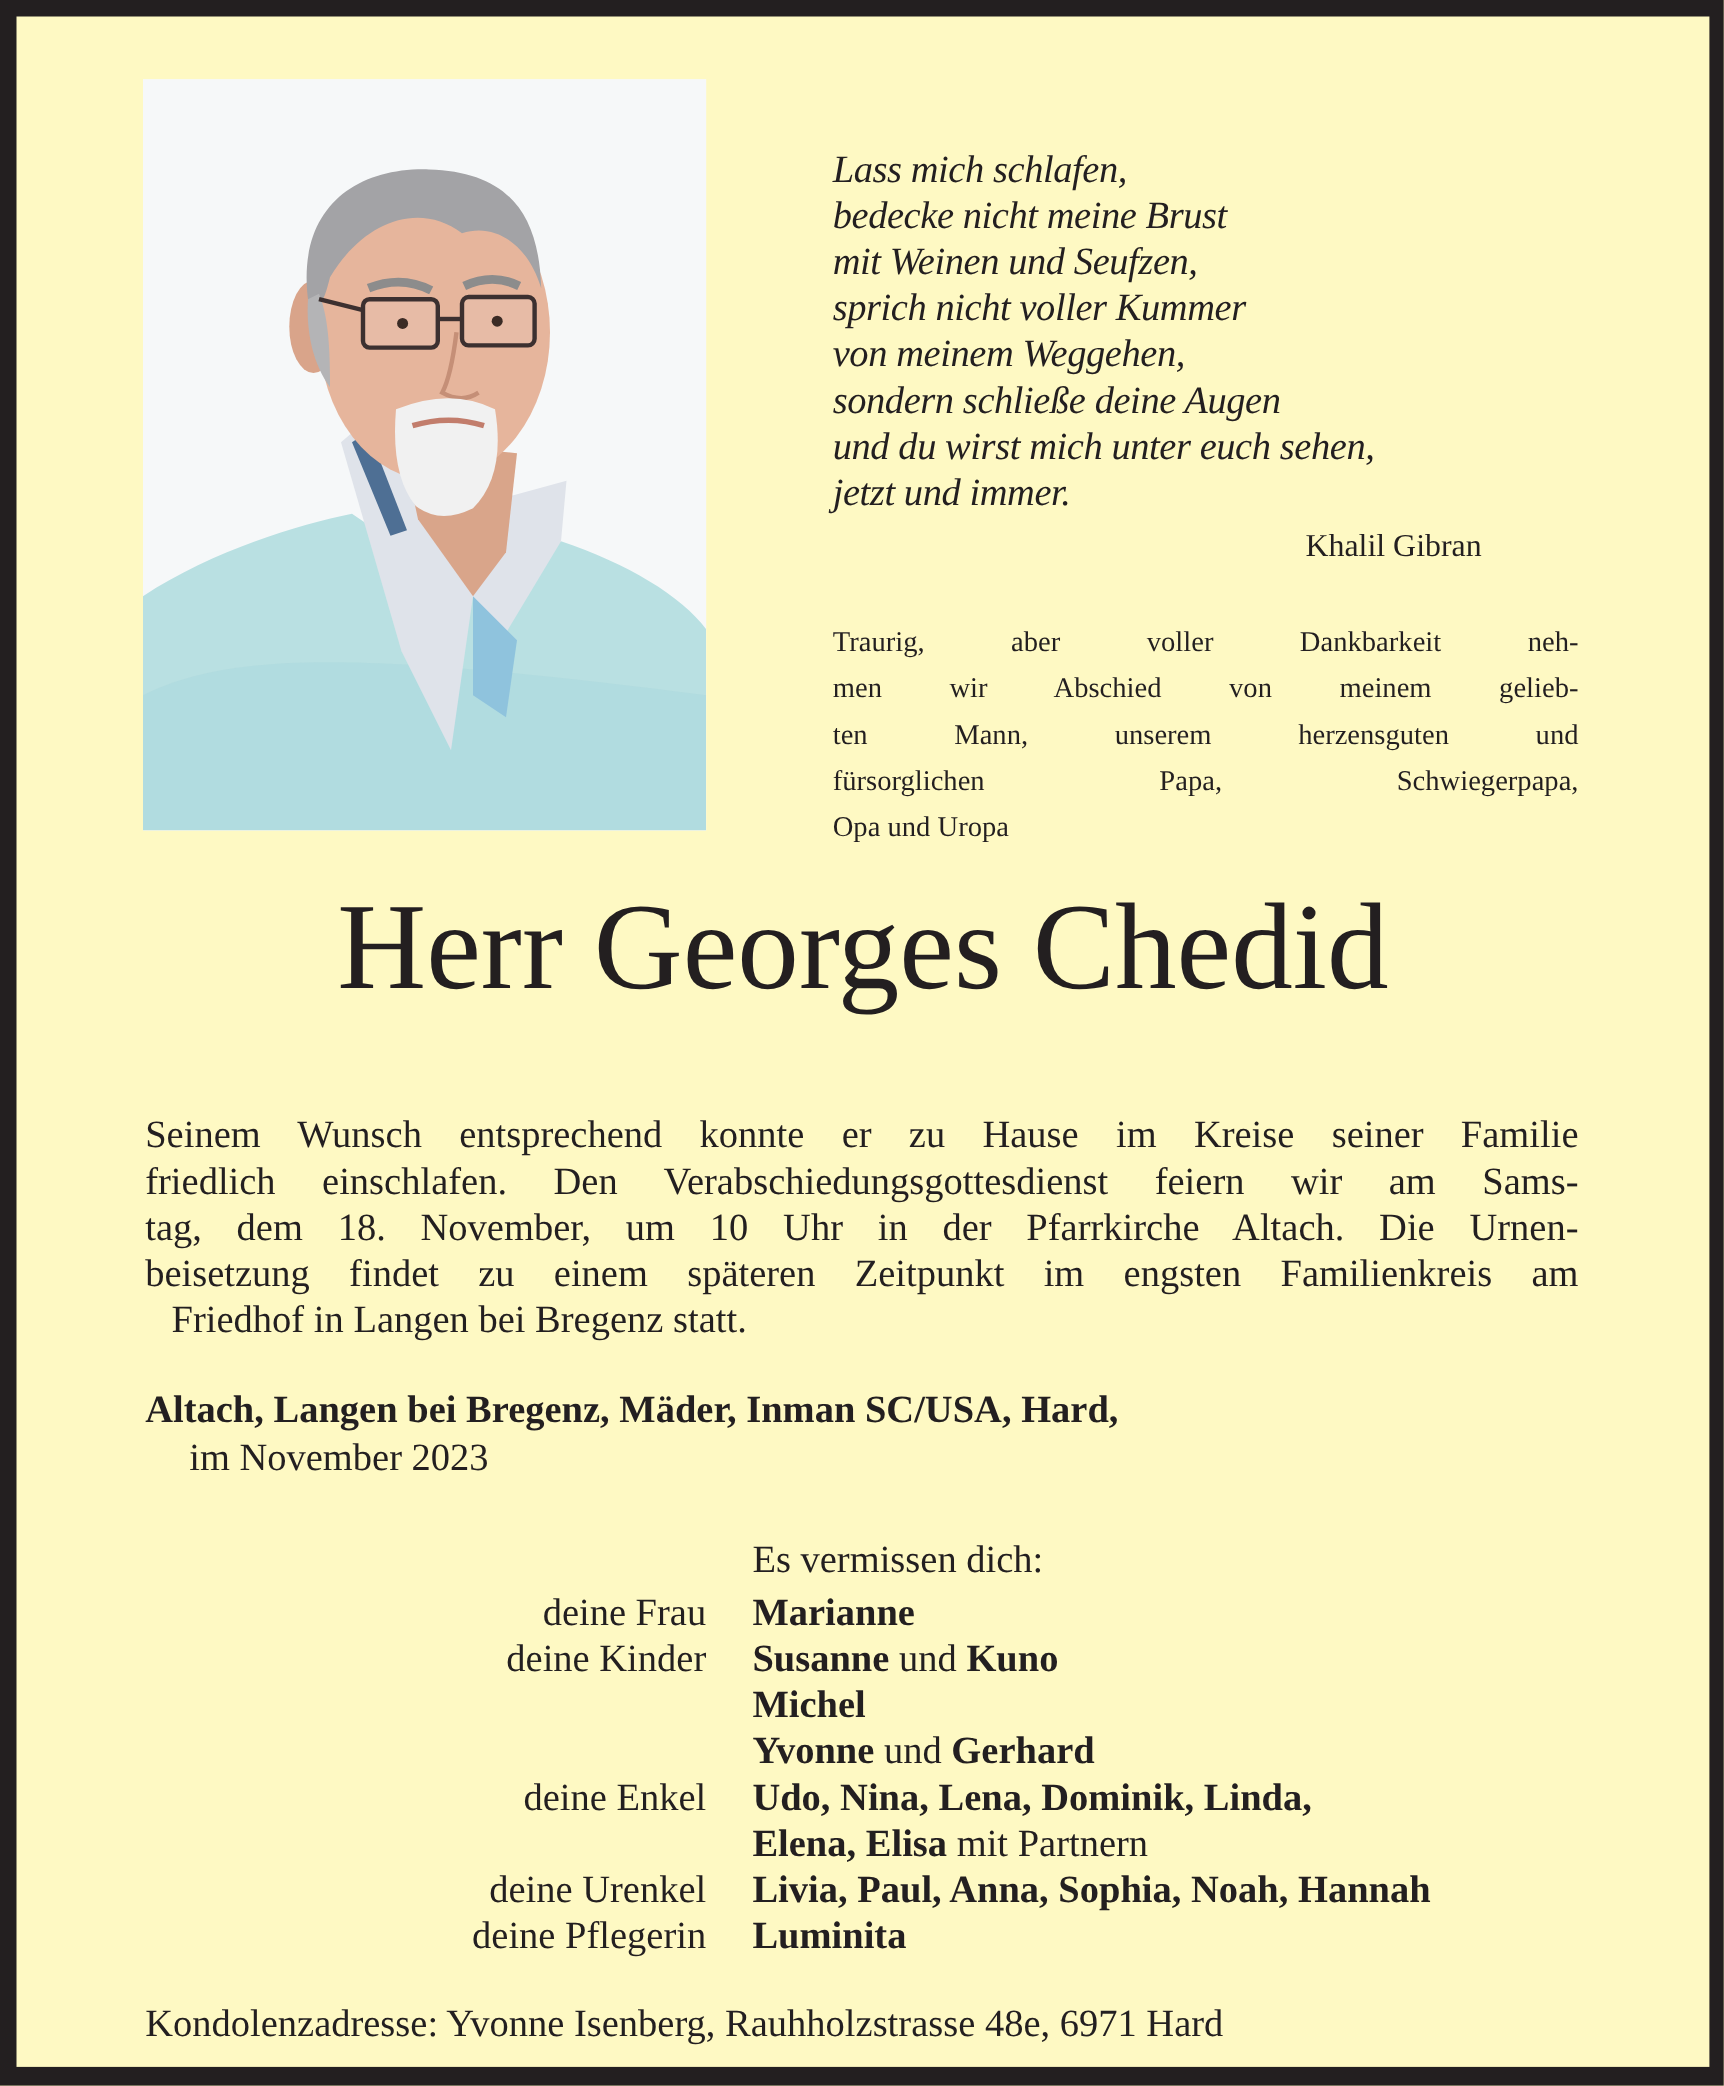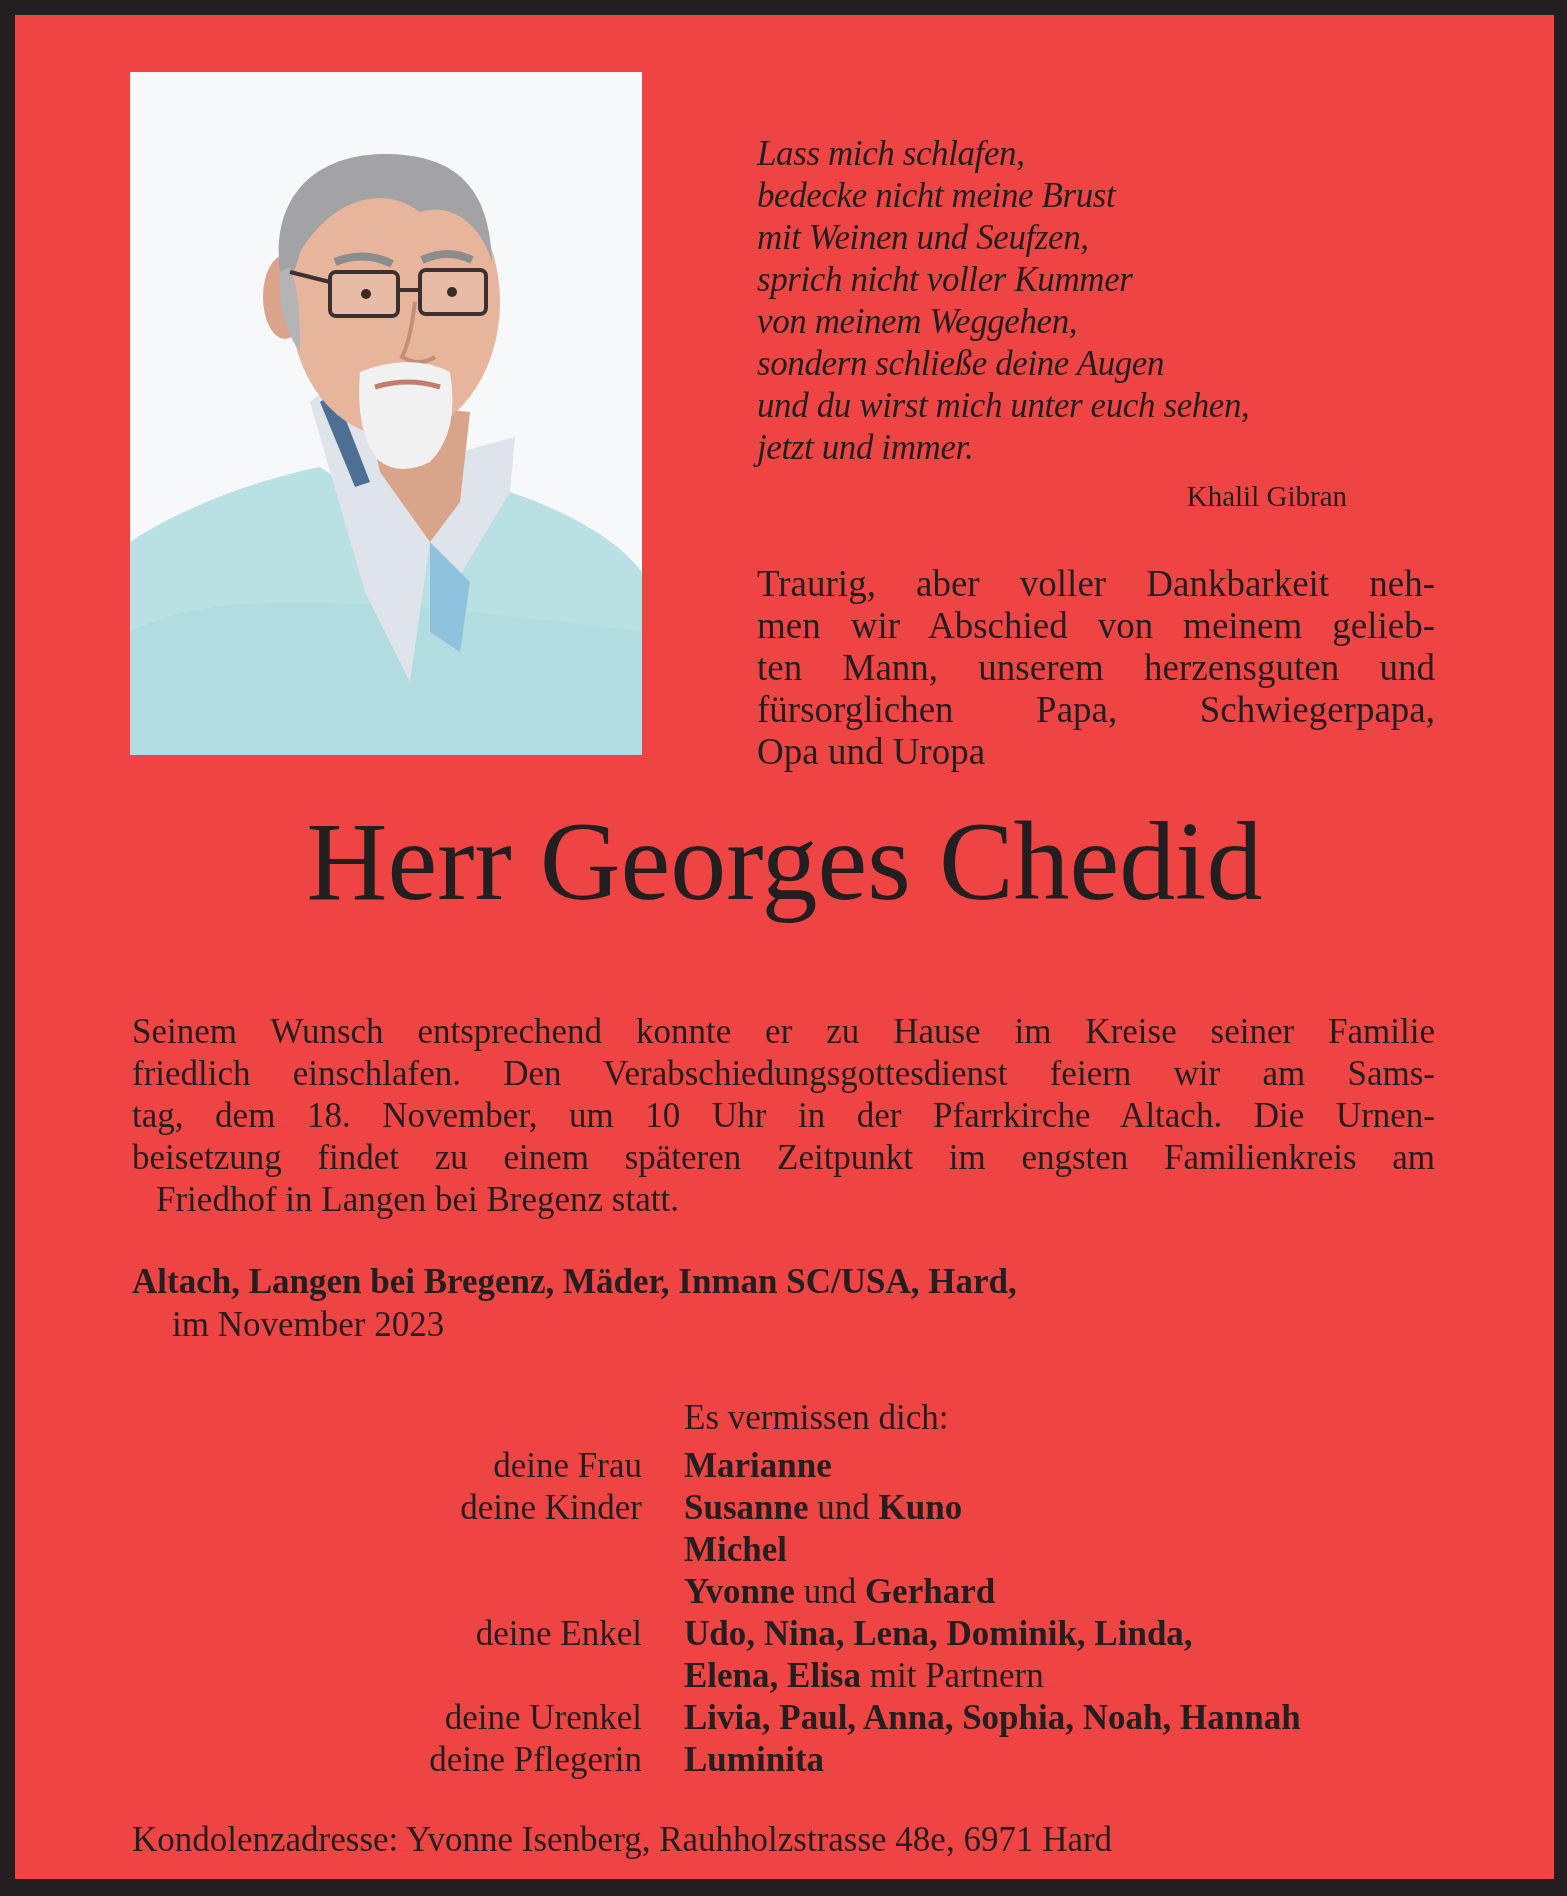--- a/index.html
+++ b/index.html
@@ -8,21 +8,21 @@
     background: #231f20;
     position: relative;
     overflow: hidden;
     font-family: "Liberation Serif", "DejaVu Serif", serif;
     color: #231f20;
   }
   .sheet {
     position: absolute;
     left: 15px; top: 15px;
     width: 1539px; height: 1864px;
-    background: #ef4444;
+    background: #fef9c3;
   }
 
   
   .photo {
     position: absolute;
     left: 115px; top: 57px;
     width: 512px; height: 683px;
     background: #f7f9fa;
     overflow: hidden;
   }
@@ -47,21 +47,21 @@
     font-size: 29px;
     line-height: 34px;
     white-space: nowrap;
   }
 
   
   .intro {
     position: absolute;
     left: 742px; top: 548px;
     width: 678px;
-    font-size: 37px;
+    font-size: 26px;
     line-height: 42px;
     text-align: justify;
   }
   .intro .ln { display: block; text-align: justify; text-align-last: justify; height: 42px; white-space: nowrap; }
   .intro .ln.last { text-align-last: left; }
 
   
   .name {
     position: absolute;
     left: 0; top: 786px;

